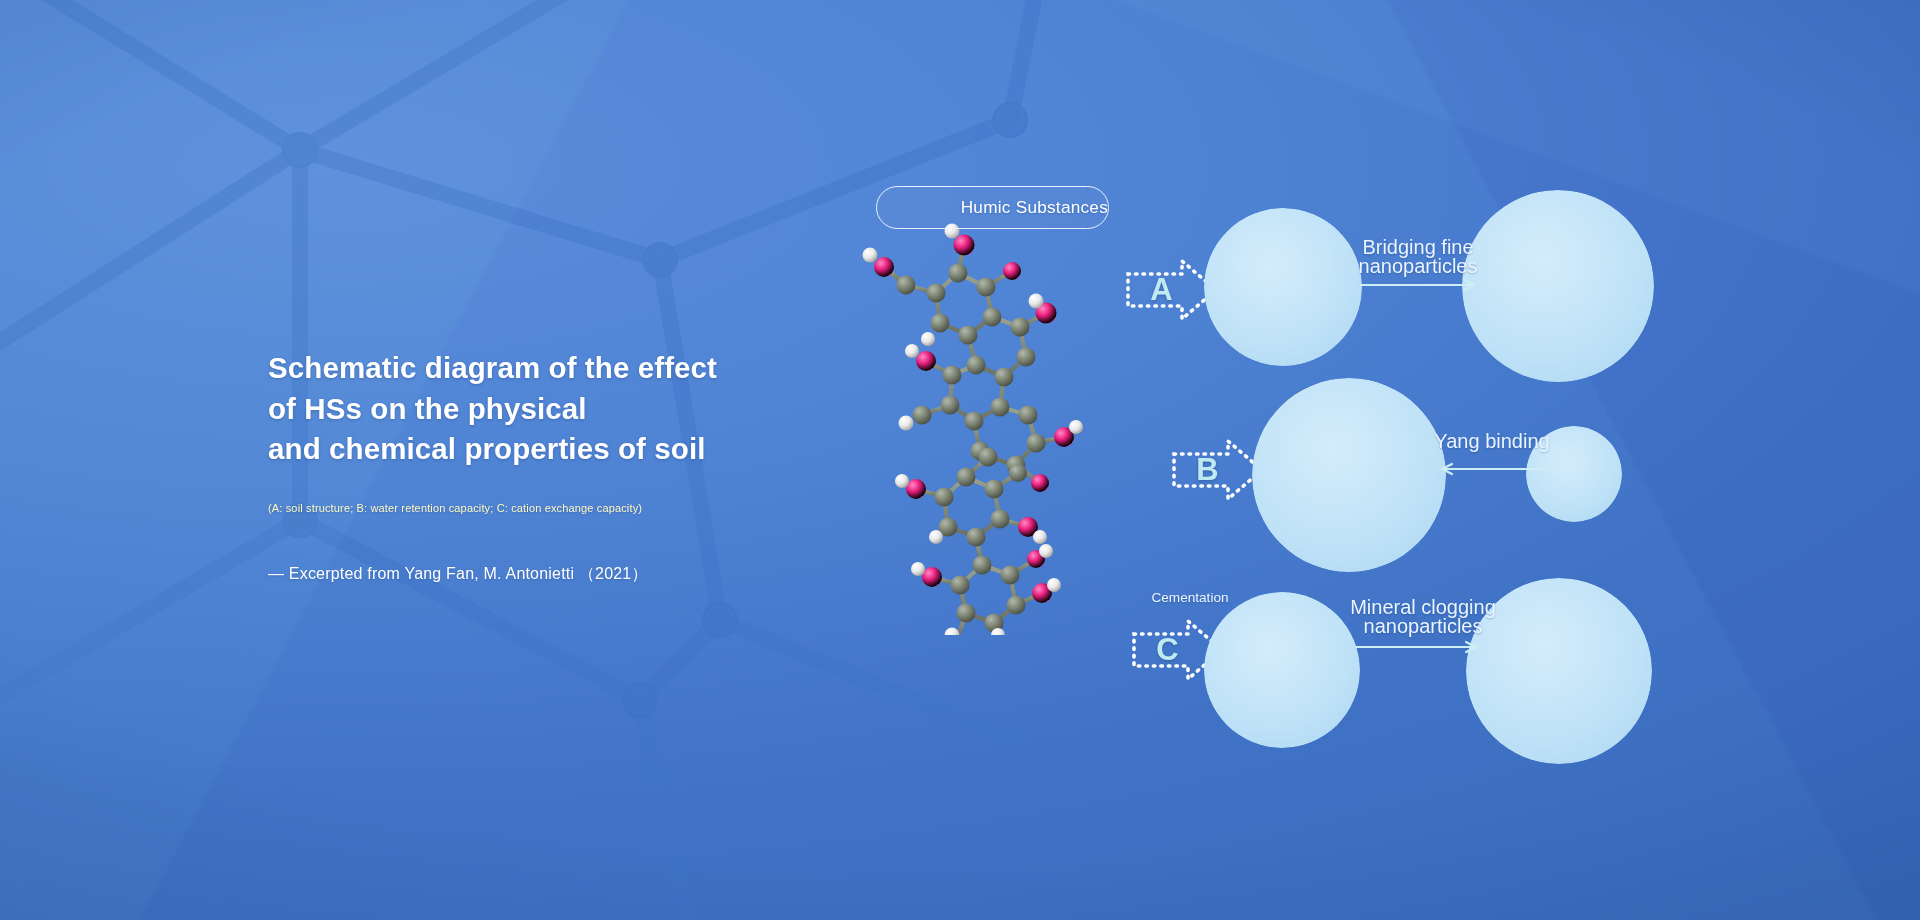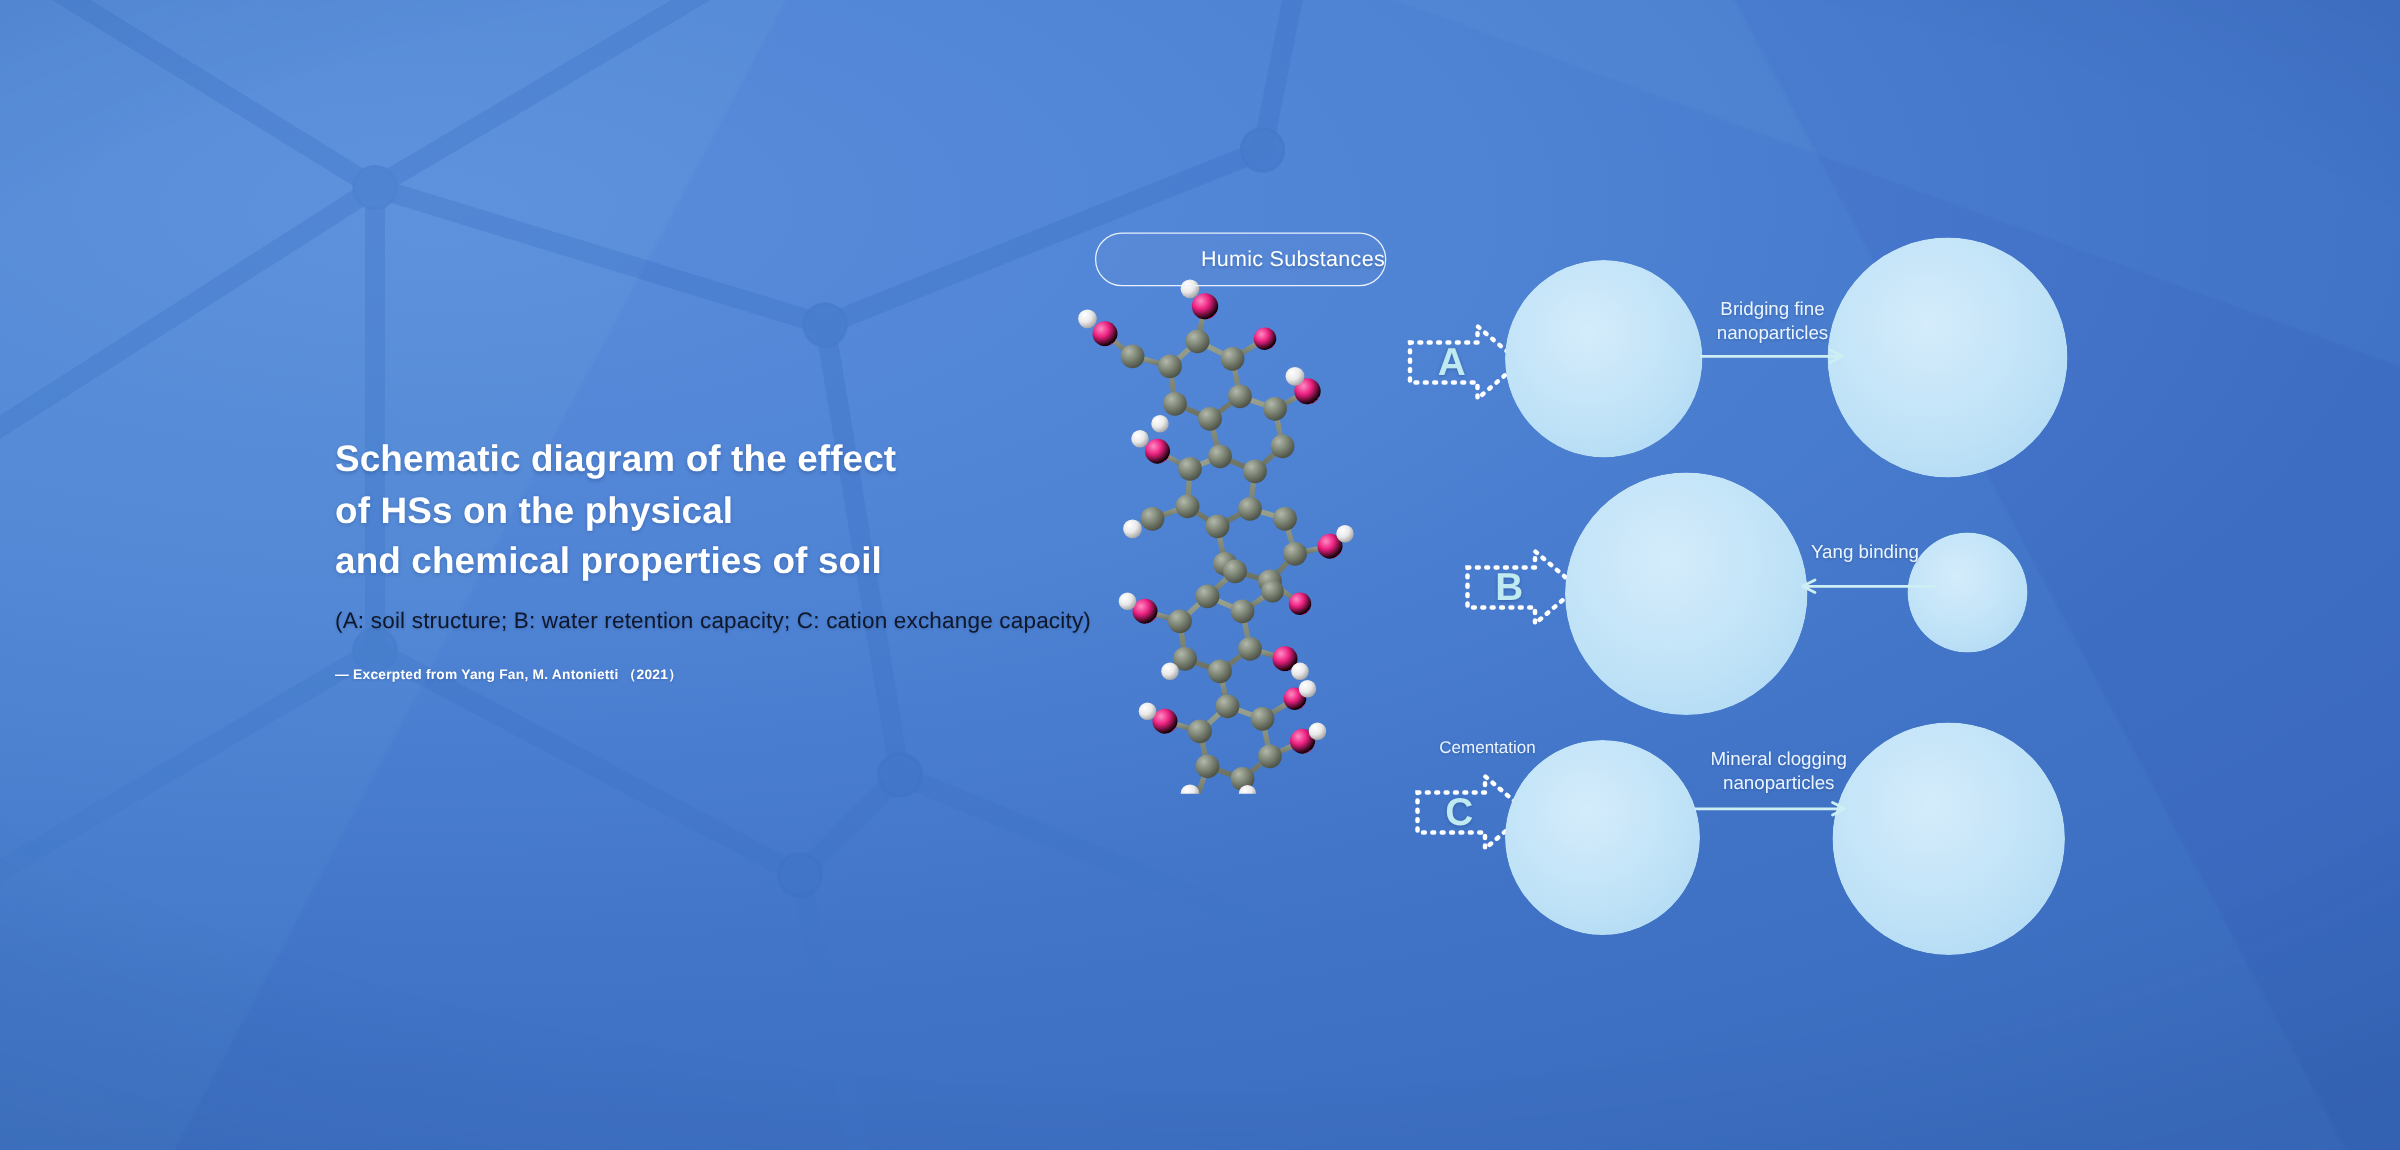--- a/index.html
+++ b/index.html
@@ -32,26 +32,26 @@
 
   
   #text-block{ position:absolute; left:268px; top:348px; width:640px; }
   #page-title{
     font-size:29.5px; font-weight:bold; line-height:40.5px;
     color:#ffffff; letter-spacing:.1px;
     text-shadow:0 1px 3px rgba(20,50,100,.3);
   }
   #page-title .ln{ display:block; white-space:nowrap; }
   #page-subtitle{
-    margin-top:16px; font-size:18px; color:#0f172a;
+    margin-top:32px; font-size:11px; color:#fef9c3;
     letter-spacing:.15px; white-space:nowrap;
     text-shadow:0 1px 2px rgba(20,50,100,.25);
   }
   #attribution{
-    margin-top:25px; font-size:11px; font-weight:bold; color:#ffffff;
+    margin-top:50px; font-size:16px; font-weight:normal; color:#ffffff;
     letter-spacing:.2px; white-space:nowrap;
     text-shadow:0 1px 2px rgba(20,50,100,.25);
   }
 
   
   #molecule-figure{
     position:absolute; left:840px; top:215px; width:330px; height:420px;
   }
 
   
@@ -90,21 +90,21 @@
   }
   #circle-a1{ left:1204px; top:208px; width:158px; height:158px; }
   #circle-a2{ left:1462px; top:190px; width:192px; height:192px; }
   #circle-b1{ left:1252px; top:378px; width:194px; height:194px; }
   #circle-b2{ left:1526px; top:426px; width:96px;  height:96px;  }
   #circle-c1{ left:1204px; top:592px; width:156px; height:156px; }
   #circle-c2{ left:1466px; top:578px; width:186px; height:186px; }
 
   
   .flow-label{
-    position:absolute; color:#eaf5ff; font-size:15px; line-height:19px;
+    position:absolute; color:#eaf5ff; font-size:20px; line-height:19px;
     text-align:center; white-space:pre-line;
     text-shadow:0 1px 2px rgba(20,50,100,.3);
   }
   #label-bridging{ left:1348px; top:238px; width:140px; }
   #label-water{   left:1432px; top:432px; width:120px; }
   #label-clogging{left:1348px; top:598px; width:150px; }
   #label-cementation{ left:1130px; top:588px; width:120px; font-size:13.6px; }
 
   .flow-arrow{ position:absolute; height:14px; }
   #flowarrow-top{    left:1360px; top:278px; width:124px; }

